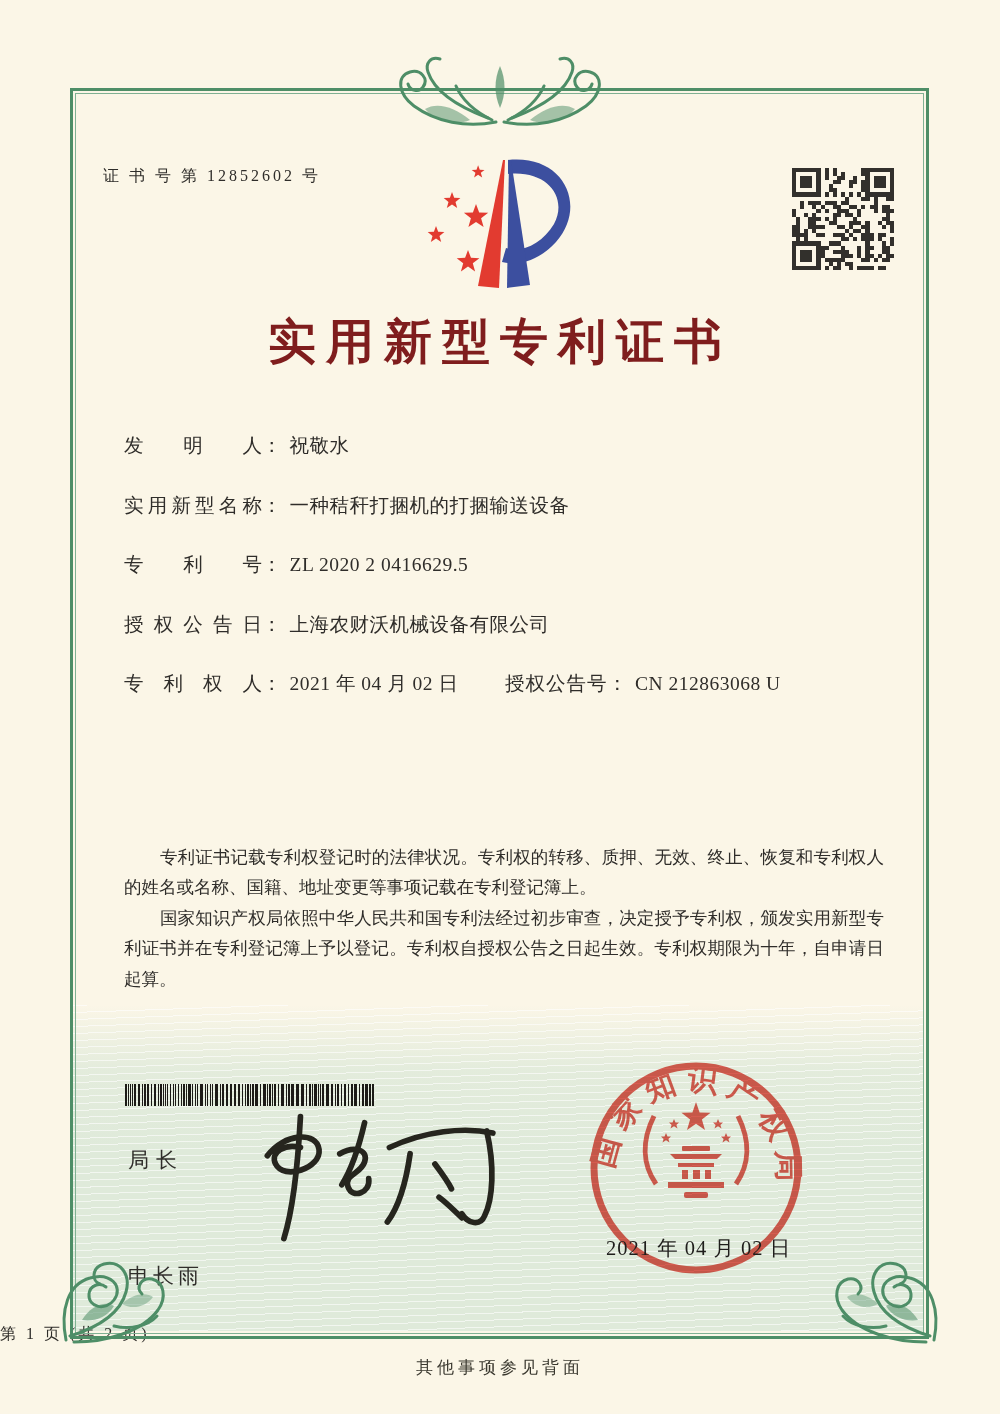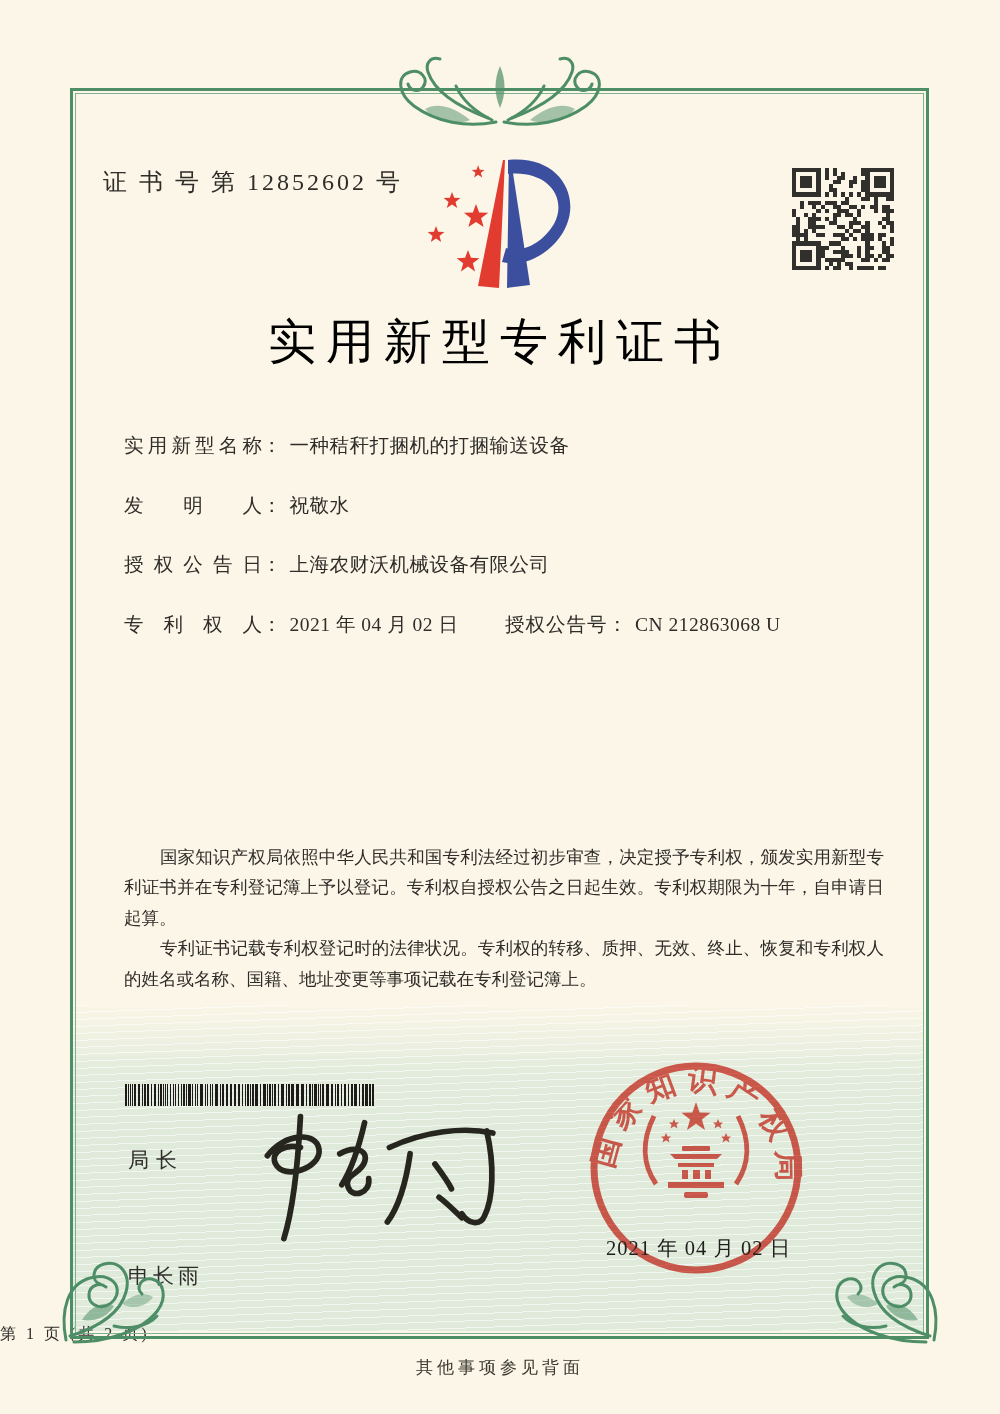--- a/index.html
+++ b/index.html
@@ -36,28 +36,28 @@
     left:70px;top:88px;width:853px;height:1245px;z-index:3;
     border:3px solid var(--green);pointer-events:none;
   }
   .frame::after{
     content:'';position:absolute;inset:2px;border:1px solid var(--green-light);
   }
 
   .ornament{z-index:4;color:var(--green);pointer-events:none;}
   .ornament svg{display:block;}
 
-  .certno{left:103px;top:166px;font-size:24px;letter-spacing:3px;z-index:2;text-align:center;}
+  .certno{left:103px;top:166px;font-size:16px;letter-spacing:3px;z-index:2;text-align:center;}
 
   .logo{left:406px;top:154px;width:184px;height:142px;z-index:2;}
   .qr{left:792px;top:168px;width:102px;height:102px;z-index:2;}
 
   .title{
     left:0;top:310px;width:1000px;text-align:center;z-index:2;
-    font-size:48px;font-weight:400;letter-spacing:10px;color:#000000;
+    font-size:48px;font-weight:700;letter-spacing:10px;color:#7f1d1d;
   }
 
   .fields{left:124px;top:432px;width:768px;z-index:2;font-size:19.5px;}
   .row{position:relative;height:59.5px;white-space:nowrap;}
   .f-label{
     display:inline-block;width:138px;text-align:justify;text-align-last:justify;
     vertical-align:top;
   }
   .f-colon{display:inline-block;}
   .f-value{margin-left:8px;letter-spacing:.5px;}
@@ -443,39 +443,42 @@
       <rect x="19" y="24" width="1" height="1" fill="#32302c"></rect>
       <rect x="21" y="24" width="1" height="1" fill="#32302c"></rect>
       <rect x="22" y="24" width="1" height="1" fill="#32302c"></rect>
     </svg>
 </div>
 
 <div class="abs title">实用新型专利证书</div>
 
 <div class="abs fields">
   <div class="row">
+    <span class="f-label">发明人</span><span class="f-colon">：</span><span class="f-value">祝敬水</span>
+  </div>
+  <div class="row">
     <span class="f-label">实用新型名称</span><span class="f-colon">：</span><span class="f-value">一种秸秆打捆机的打捆输送设备</span>
   </div>
   <div class="row">
-    <span class="f-label">发明人</span><span class="f-colon">：</span><span class="f-value">祝敬水</span>
+    <span class="f-label">专利号</span><span class="f-colon">：</span><span class="f-value">ZL 2020 2 0416629.5</span>
   </div>
   <div class="row">
     <span class="f-label">授权公告日</span><span class="f-colon">：</span><span class="f-value">上海农财沃机械设备有限公司</span>
   </div>
   <div class="row">
     <span class="f-label">专利权人</span><span class="f-colon">：</span><span class="f-value">2021 年 04 月 02 日</span>
     <span class="pair2">
       <span class="f-label2">授权公告号</span><span>：</span><span class="f-value">CN 212863068 U</span>
     </span>
   </div>
 </div>
 
 <div class="abs paras">
+  <p>专利证书记载专利权登记时的法律状况。专利权的转移、质押、无效、终止、恢复和专利权人的姓名或名称、国籍、地址变更等事项记载在专利登记簿上。</p>
   <p>国家知识产权局依照中华人民共和国专利法经过初步审查，决定授予专利权，颁发实用新型专利证书并在专利登记簿上予以登记。专利权自授权公告之日起生效。专利权期限为十年，自申请日起算。</p>
-  <p>专利证书记载专利权登记时的法律状况。专利权的转移、质押、无效、终止、恢复和专利权人的姓名或名称、国籍、地址变更等事项记载在专利登记簿上。</p>
 </div>
 
 <div class="abs barcode">
   <svg id="barcode-svg" width="254" height="22" viewBox="0 0 254 22" preserveAspectRatio="none">
       <rect x="0" y="0" width="2" height="22" fill="#1c1b17"></rect>
       <rect x="3" y="0" width="1" height="22" fill="#1c1b17"></rect>
       <rect x="5" y="0" width="1" height="22" fill="#1c1b17"></rect>
       <rect x="7" y="0" width="1" height="22" fill="#1c1b17"></rect>
       <rect x="9" y="0" width="2" height="22" fill="#1c1b17"></rect>
       <rect x="13" y="0" width="2" height="22" fill="#1c1b17"></rect>

